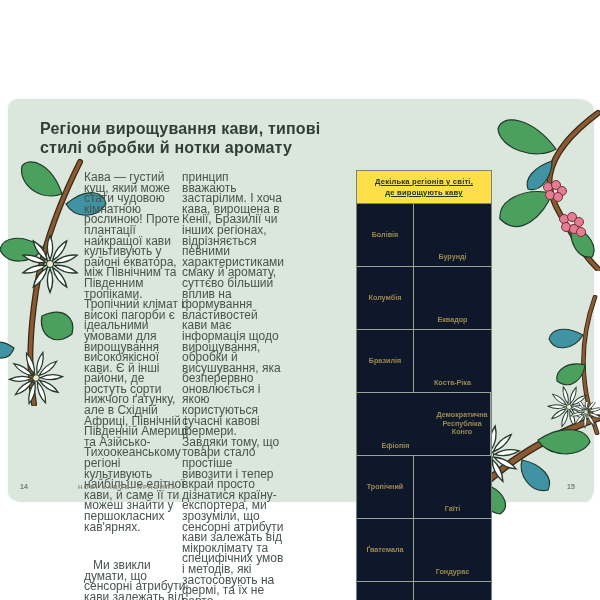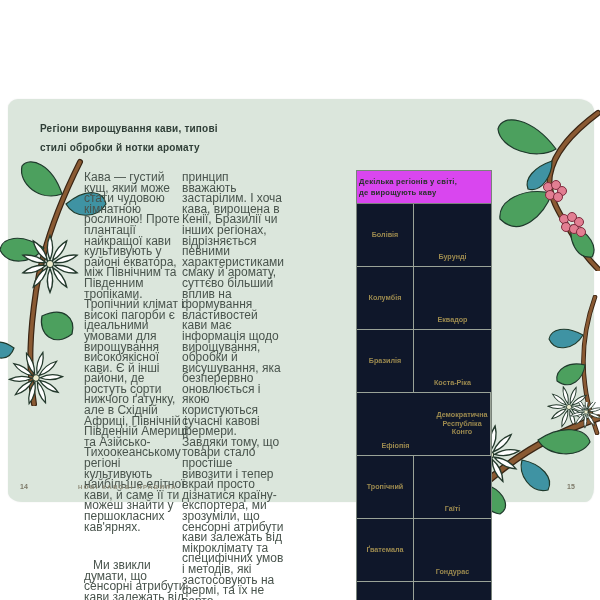--- a/index.html
+++ b/index.html
@@ -12,39 +12,39 @@
   
   .spread{
     position:absolute;left:8px;top:99px;width:586px;height:403px;
     background:#dbe6dc;
     border-radius:10px 16px 9px 14px / 9px 12px 14px 10px;
     box-shadow:0 0 2px rgba(0,0,0,0.07);
   }
   
   .page-title{
     position:absolute;left:32px;top:20px;width:300px;z-index:3;
-    margin:0;font-size:10px;font-weight:bold;line-height:19px;
+    margin:0;font-size:16px;font-weight:bold;line-height:19px;
     letter-spacing:0.2px;color:#2f3e37;white-space:pre-line;
   }
   .body-col{
     position:absolute;top:73px;width:103px;z-index:3;
     font-size:12px;line-height:10.6px;color:#49544d;
   }
   .col-1{left:76px;}
   .col-2{left:174px;}
   .body-col p{margin:0;}
   .body-col p.indented{text-indent:9px;margin-top:28px;}
   
   .regions-table{
     position:absolute;left:348px;top:71px;width:136px;z-index:3;
   }
   .table-header{
-    border:1px solid #79837a;background:#d946ef;
-    text-align:left;font-weight:bold;font-size:7.6px;line-height:11px;
-    color:#273229;padding:5px 2px;white-space:pre-line;letter-spacing:0.2px;
+    border:1px solid #79837a;background:#fde047;
+    text-align:center;font-weight:bold;font-size:7.6px;line-height:11px;
+    color:#273229;padding:5px 2px;white-space:pre-line;letter-spacing:0.2px;text-decoration:underline;
   }
   .table-body{border:1px solid #79837a;border-top:none;background:#0f172a;}
   .t-row{display:flex;border-top:1px solid #9aa398;}
   .t-row:first-child{border-top:none;}
   .t-cell{
     min-height:18px;padding:2px 3px;box-sizing:border-box;
     display:flex;align-items:center;justify-content:center;text-align:center;
     font-size:7.2px;line-height:8.6px;font-weight:bold;color:#9c8a4f;
   }
   .cell-left{width:42.5%;border-right:1px solid #9aa398;}

